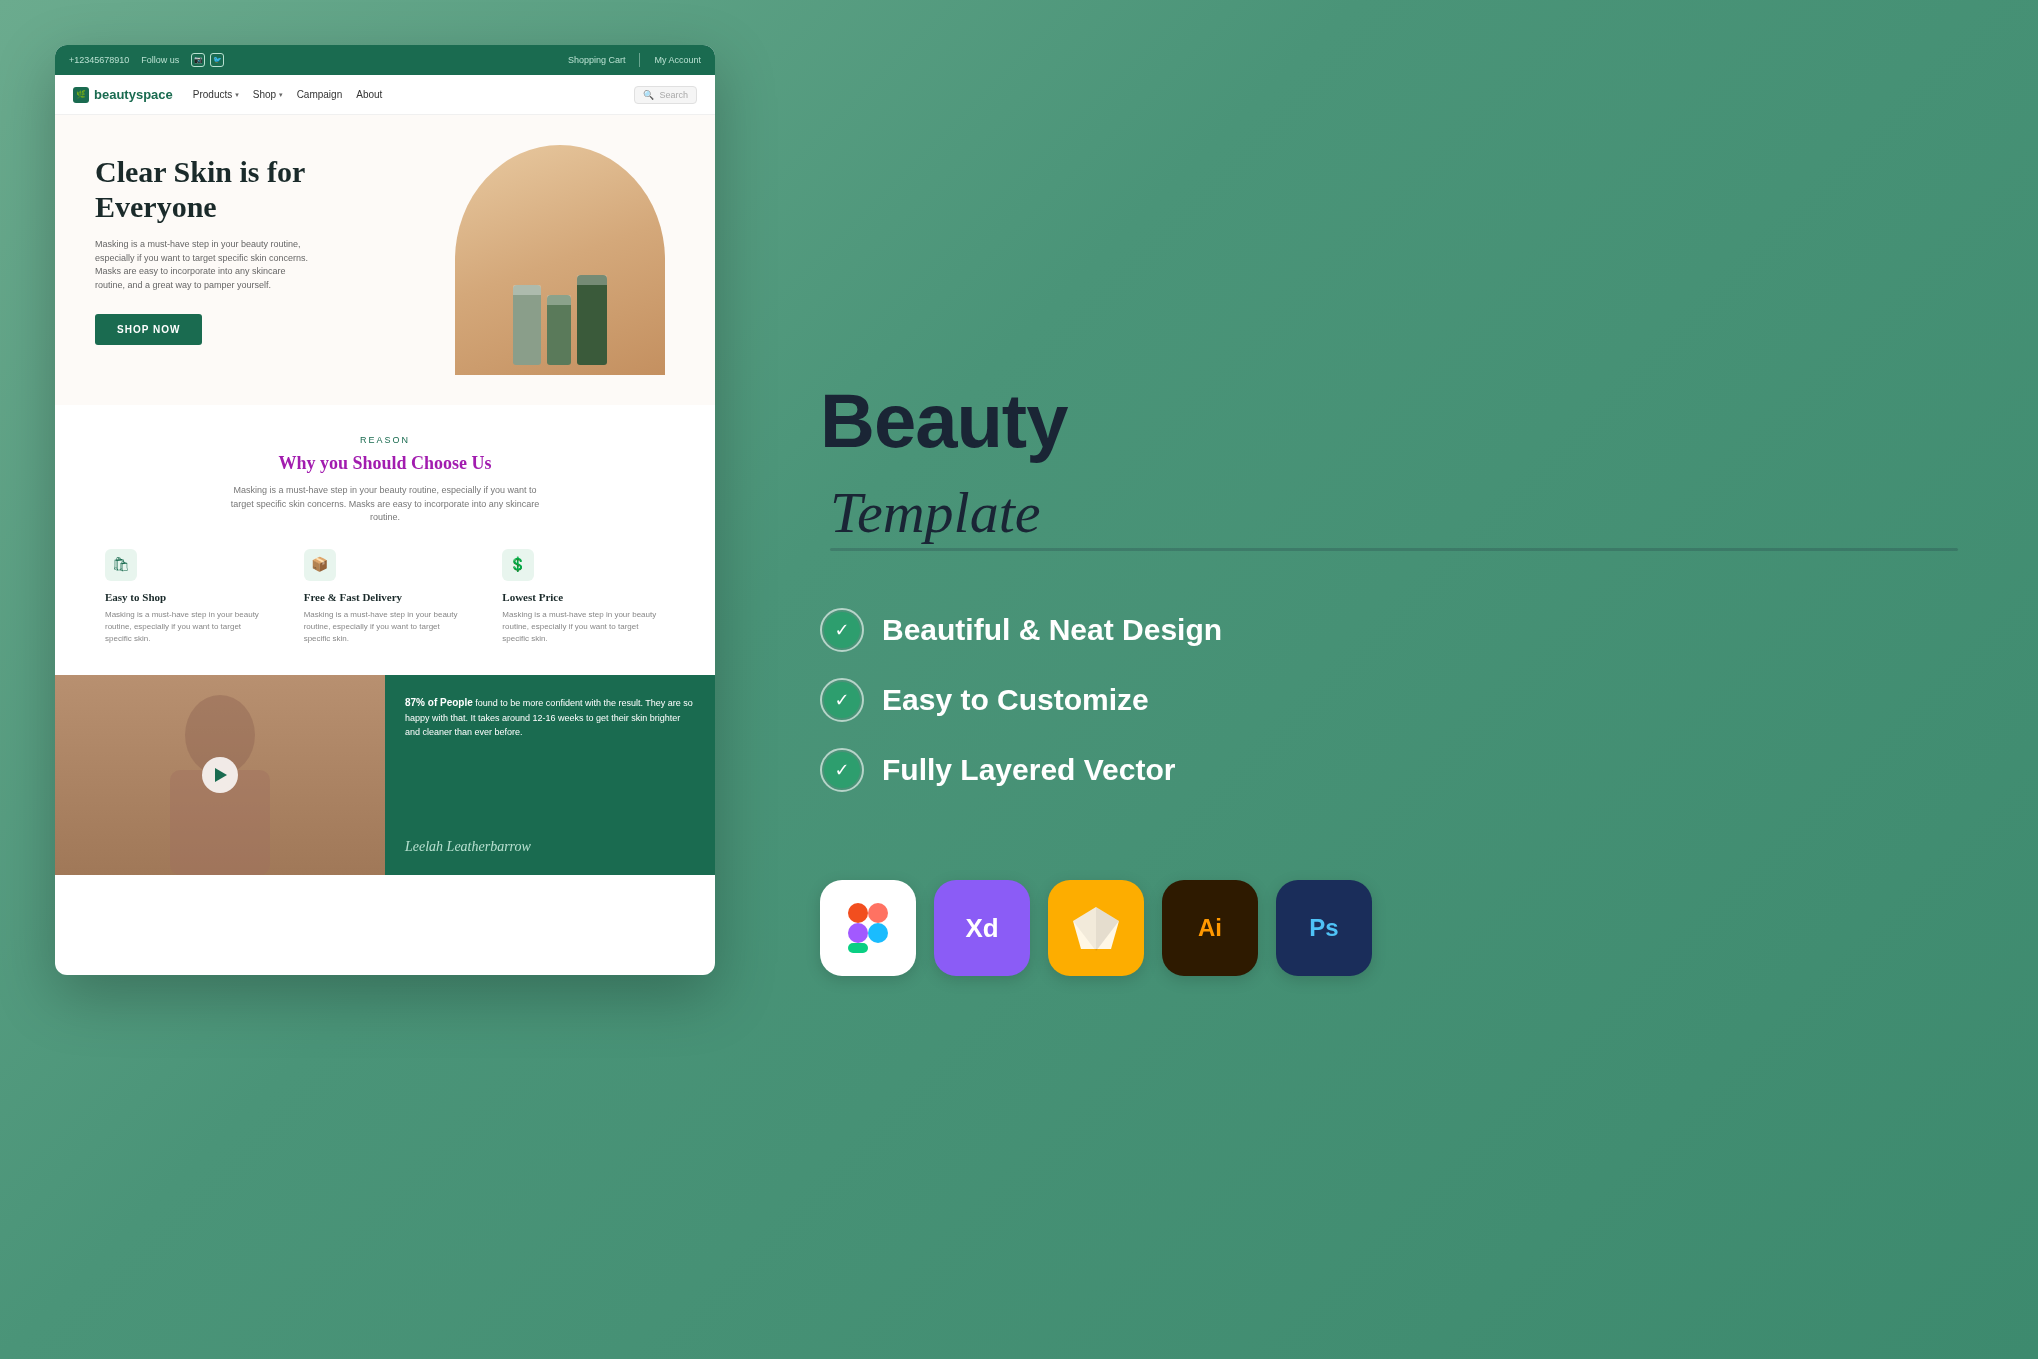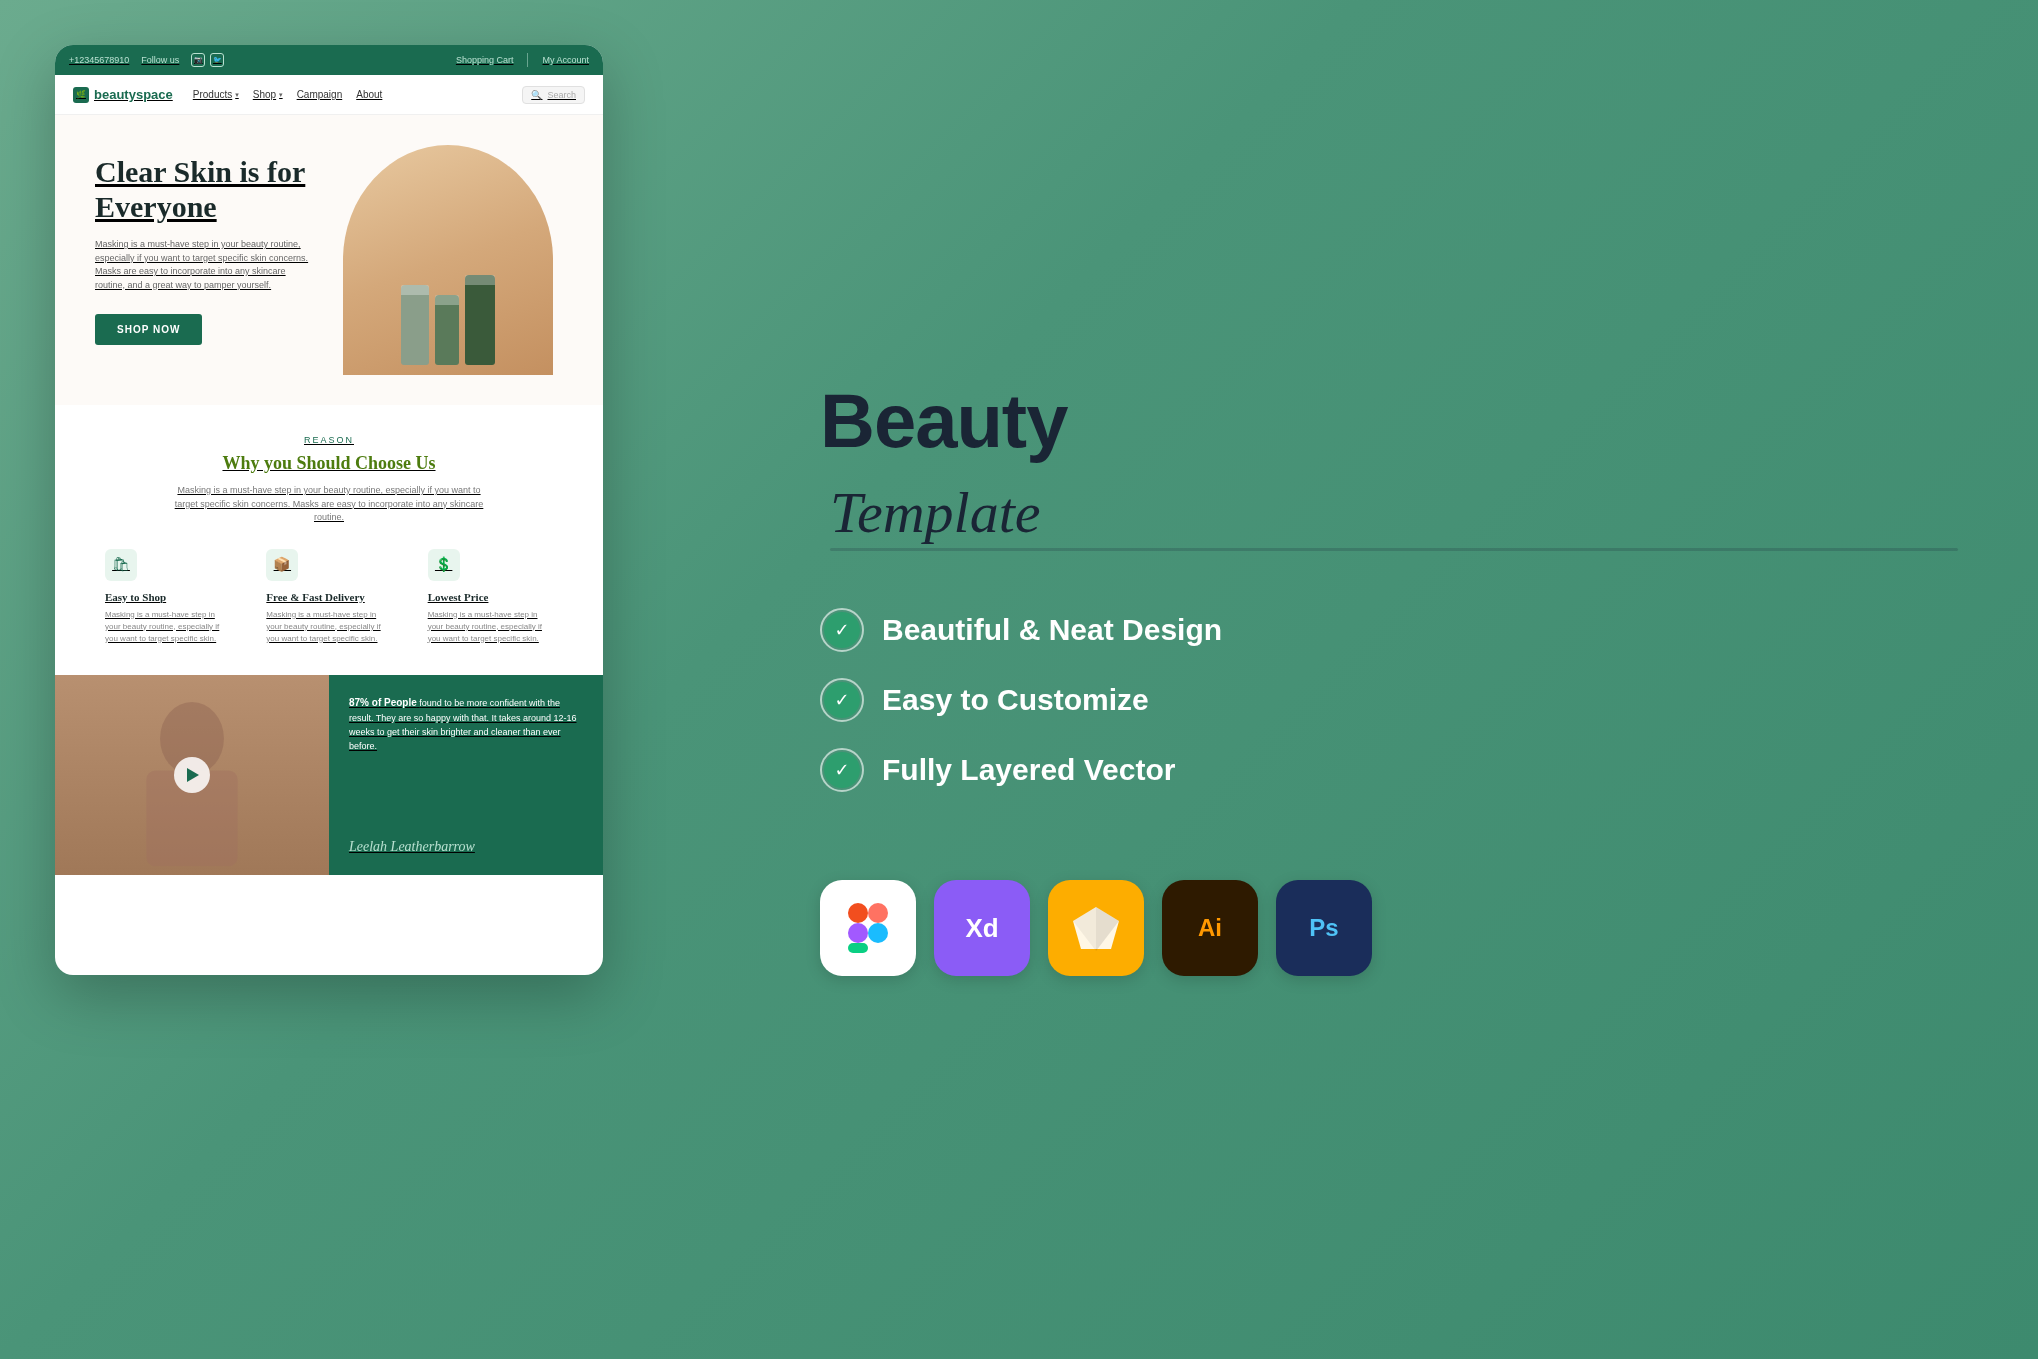--- a/index.html
+++ b/index.html
@@ -10,27 +10,26 @@
       font-family: 'Georgia', serif;
       overflow: hidden;
       position: relative;
     }
 
     
     .browser-mockup {
       position: absolute;
       left: 55px;
       top: 45px;
-      width: 548px;
+      width: 660px;
       height: 930px;
       background: #fff;
-      border-radius: 18px;
+      border-radius: 12px;
       box-shadow: 0 20px 60px rgba(0,0,0,0.25);
       overflow: hidden;
-      text-decoration: underline;
     }
 
     
     .top-bar {
       background: #1a6b50;
       height: 30px;
       display: flex;
       align-items: center;
       justify-content: space-between;
       padding: 0 14px;
@@ -205,21 +204,21 @@
       font-size: 9px;
       color: #1a6b50;
       letter-spacing: 2px;
       font-family: Arial, sans-serif;
       text-transform: uppercase;
       margin-bottom: 8px;
     }
     .section-title {
       font-size: 18px;
       font-weight: bold;
-      color: #4d7c0f;
+      color: #a21caf;
       font-family: 'Georgia', serif;
       margin-bottom: 10px;
     }
     .section-desc {
       font-size: 9px;
       color: #777;
       font-family: Arial, sans-serif;
       line-height: 1.5;
       max-width: 320px;
       margin: 0 auto 24px;

